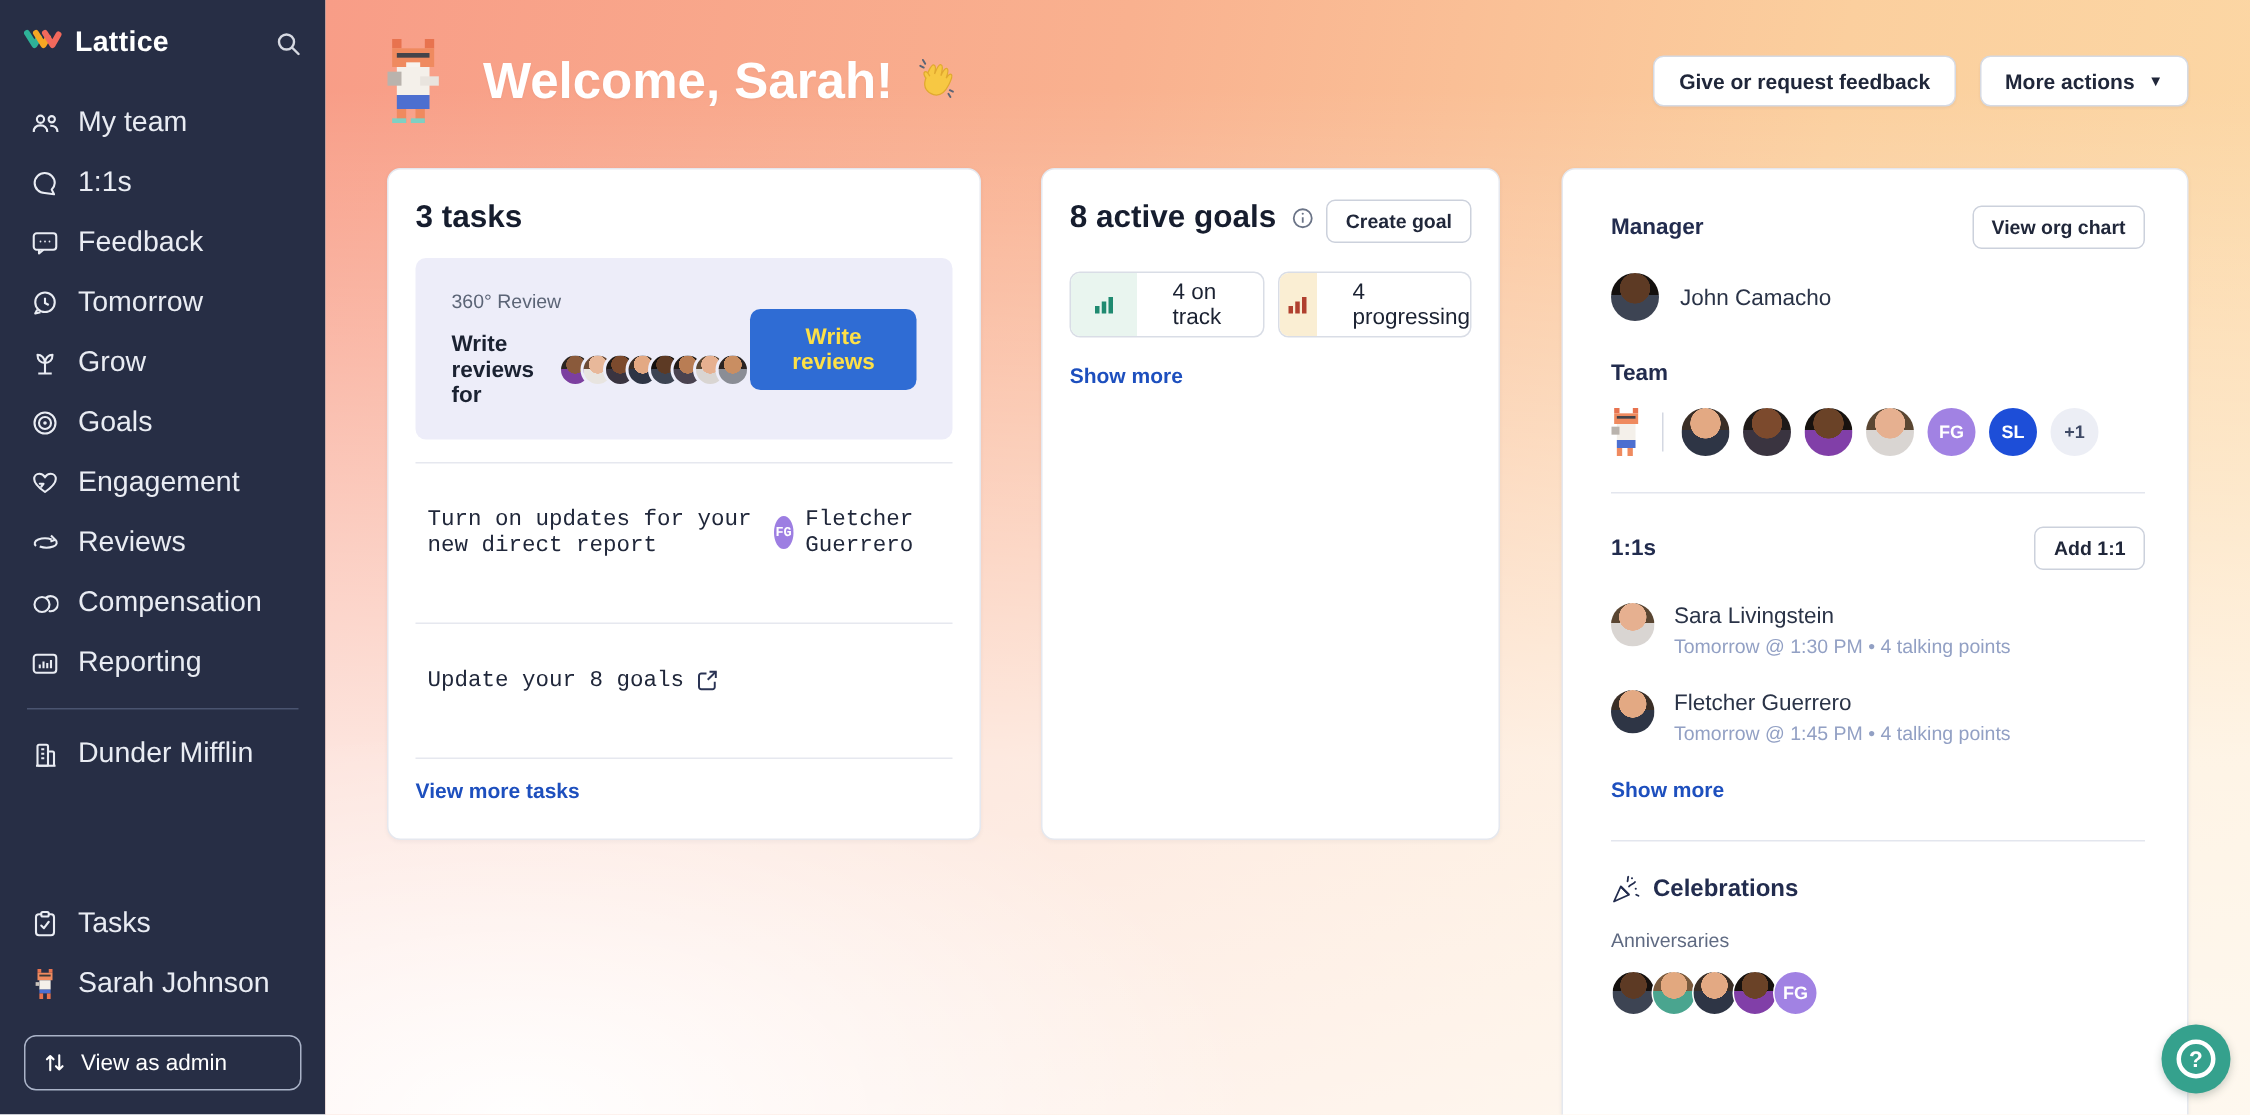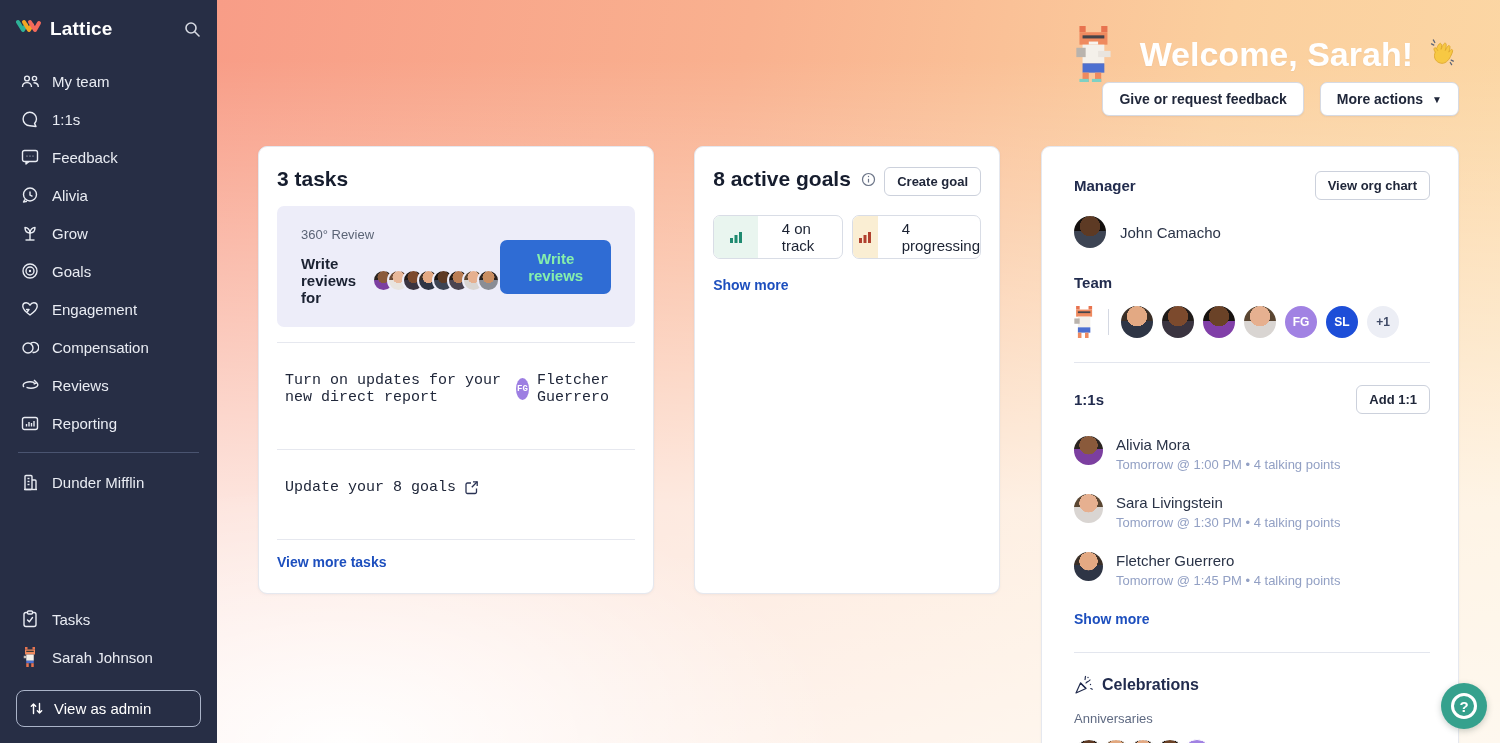--- a/index.html
+++ b/index.html
@@ -6,37 +6,37 @@
   html,body { width:1500px; height:743px; overflow:hidden; font-family:"Liberation Sans", sans-serif; }
   body { display:flex; background:#fff; color:#1c2333; }
 
   
   .sidebar { width:217px; min-width:217px; height:743px; background:#272e45; color:#e9ecf3;
              display:flex; flex-direction:column; padding:18px 16px 16px 16px; }
   .sb-head { display:flex; align-items:center; justify-content:space-between; margin-bottom:22px; }
   .sb-brand { display:flex; align-items:center; gap:8px; }
   .sb-logo-text { font-size:19px; font-weight:bold; color:#fff; letter-spacing:.2px; }
   .sb-search { cursor:pointer; opacity:.9; }
-  .sb-item { display:flex; align-items:center; gap:12px; padding:9px 4px; font-size:15px;
+  .sb-item { display:flex; align-items:center; gap:12px; padding:9px 4px; font-size:19px;
              color:#e9ecf3; cursor:pointer; border-radius:6px; }
   .sb-icon { width:20px; height:20px; display:flex; align-items:center; justify-content:center; flex:0 0 20px; }
   .sb-divider { height:1px; background:#4a5470; margin:10px 2px 10px 2px; }
   .sb-spacer { flex:1; }
   .sb-admin-btn { display:flex; align-items:center; gap:10px; border:1px solid #aab3c8; border-radius:8px;
                   padding:9px 12px; margin-top:14px; font-size:15px; color:#fff; cursor:pointer; }
   .px-avatar { width:20px; height:20px; flex:0 0 20px; }
 
   
   .main { position:relative; flex:1; height:743px;
     background:
       radial-gradient(ellipse 820px 430px at 10% 100%, rgba(255,255,255,.95) 0%, rgba(255,255,255,0) 60%),
       linear-gradient(to bottom, rgba(255,255,255,0) 8%, rgba(255,255,255,.72) 68%, rgba(255,255,255,.82) 100%),
       linear-gradient(100deg, #f89d87 0%, #f9b18f 38%, #fbcf9e 72%, #fcd9a6 100%);
   }
-  .header { display:flex; align-items:flex-end; justify-content:space-between; padding:26px 42px 0 41px;flex-direction:column; }
+  .header { display:flex; align-items:center; justify-content:space-between; padding:26px 42px 0 41px; }
   .hd-left { display:flex; align-items:center; gap:26px; }
   .hd-title { font-size:34px; font-weight:bold; color:#fff; display:flex; align-items:center; gap:12px;
               text-shadow:0 1px 2px rgba(0,0,0,.04); }
   .hd-btns { display:flex; gap:16px; }
   .btn-white { background:#fff; border:1px solid #d6dae3; border-radius:7px; padding:8px 16px;
                font-size:14px; font-weight:bold; color:#20273a; cursor:pointer; display:flex;
                align-items:center; gap:9px; box-shadow:0 1px 2px rgba(40,40,60,.06); }
   .caret { font-size:10px; color:#20273a; }
 
   .columns { display:flex; gap:41px; padding:30px 42px 0 41px; align-items:flex-start; }
@@ -49,21 +49,21 @@
   
   .tasks-card { padding:20px 18px 16px 18px; }
   .card-title { font-size:21px; font-weight:bold; color:#161d2e; }
   .review-row { margin-top:15px; background:#ededf9; border-radius:7px; padding:21px 24px;
                 display:flex; align-items:center; justify-content:space-between; }
   .review-cat { font-size:13px; color:#5b6476; margin-bottom:13px; }
   .review-line { display:flex; align-items:center; gap:8px; font-size:15px; font-weight:bold; color:#1b2232; }
   .avatar-stack { display:flex; }
   .avatar-stack .pavatar { width:23px; height:23px; border:2px solid #ededf9; margin-left:-8px; }
   .avatar-stack .pavatar:first-child { margin-left:0; }
-  .btn-primary { background:#2f6cd4; color:#86efac; font-size:15px; font-weight:bold; border:none;
+  .btn-primary { background:#2f6cd4; color:#fde047; font-size:15px; font-weight:bold; border:none;
                  border-radius:7px; padding:10px 18px; cursor:pointer; }
   .task-hr { border:none; border-top:1px solid #e6e8ef; margin:15px 0 0 0; }
   .task-row { display:flex; align-items:center; gap:8px; font-size:15px; color:#20273a; padding:29px 8px 28px 8px;font-family:Liberation Mono, monospace; }
   .fg-badge { width:22px; height:22px; border-radius:50%; background:#9d7ee2; color:#fff; font-size:9px;
               font-weight:bold; display:flex; align-items:center; justify-content:center; }
   .link { color:#1d4fbe; font-size:14px; font-weight:bold; cursor:pointer; }
   .tasks-footer { padding:13px 0 6px 0; }
 
   
   .goals-card { padding:20px 18px 18px 18px; }
@@ -185,21 +185,21 @@
     <span>Feedback</span>
   </div>
   <div class="sb-item">
     <span class="sb-icon">
       <svg width="18" height="18" viewBox="0 0 18 18" stroke="#e9ecf3" stroke-width="1.4" fill="none">
           <circle cx="9" cy="8.5" r="6.5"></circle>
           <path d="M9 5.5 L9 9 L11.5 10.3"></path>
           <path d="M3.8 13.5 L2.5 16 L6 15.2" stroke-linejoin="round"></path>
         </svg>
     </span>
-    <span>Alivia</span>
+    <span>Tomorrow</span>
   </div>
   <div class="sb-item">
     <span class="sb-icon">
       <svg width="18" height="17" viewBox="0 0 18 17" stroke="#e9ecf3" stroke-width="1.4" fill="none">
           <path d="M9 15 L9 6"></path>
           <path d="M9 8 C9 4.5 6.5 2.5 4 2.5 C4 6 6 8 9 8 Z" stroke-linejoin="round"></path>
           <path d="M9 8 C9 4.5 11.5 2.5 14 2.5 C14 6 12 8 9 8 Z" stroke-linejoin="round"></path>
           <path d="M4.5 15 L13.5 15"></path>
         </svg>
     </span>
@@ -219,36 +219,36 @@
     <span class="sb-icon">
       <svg width="18" height="16" viewBox="0 0 18 16" stroke="#e9ecf3" stroke-width="1.4" fill="none">
           <path d="M9 14 C4 10.5 1.8 8 1.8 5.3 C1.8 3.3 3.3 1.8 5.2 1.8 C6.7 1.8 8.2 2.8 9 4.2 C9.8 2.8 11.3 1.8 12.8 1.8 C14.7 1.8 16.2 3.3 16.2 5.3 C16.2 8 14 10.5 9 14 Z" stroke-linejoin="round"></path>
           <path d="M5.5 8.5 L8 8.5 L6.5 10.5" stroke-linecap="round" stroke-linejoin="round"></path>
         </svg>
     </span>
     <span>Engagement</span>
   </div>
   <div class="sb-item">
     <span class="sb-icon">
-      <svg width="18" height="16" viewBox="0 0 18 16" stroke="#e9ecf3" stroke-width="1.4" fill="none">
-          <circle cx="7" cy="9" r="5"></circle>
-          <path d="M9.5 4.6 A5 5 0 1 1 11.5 13.3"></path>
-        </svg>
-    </span>
-    <span>Compensation</span>
-  </div>
-  <div class="sb-item">
-    <span class="sb-icon">
       <svg width="19" height="12" viewBox="0 0 19 12" stroke="#e9ecf3" stroke-width="1.4" fill="none">
           <path d="M3 8 C1.5 6.8 2 4.5 4.5 3.6 C7 2.7 11 2.7 13.5 3.6"></path>
           <path d="M16 4 C17.5 5.2 17 7.5 14.5 8.4 C12 9.3 8 9.3 5.5 8.4"></path>
           <path d="M13 1 L15.8 3.8 L12.6 5" stroke-linejoin="round"></path>
         </svg>
     </span>
     <span>Reviews</span>
+  </div>
+  <div class="sb-item">
+    <span class="sb-icon">
+      <svg width="18" height="16" viewBox="0 0 18 16" stroke="#e9ecf3" stroke-width="1.4" fill="none">
+          <circle cx="7" cy="9" r="5"></circle>
+          <path d="M9.5 4.6 A5 5 0 1 1 11.5 13.3"></path>
+        </svg>
+    </span>
+    <span>Compensation</span>
   </div>
   <div class="sb-item">
     <span class="sb-icon">
       <svg width="18" height="15" viewBox="0 0 18 15" stroke="#e9ecf3" stroke-width="1.4" fill="none">
           <rect x="1.5" y="1.5" width="15" height="12" rx="2"></rect>
           <line x1="5.5" y1="10.5" x2="5.5" y2="8"></line>
           <line x1="8" y1="10.5" x2="8" y2="6"></line>
           <line x1="10.5" y1="10.5" x2="10.5" y2="7"></line>
           <line x1="13" y1="10.5" x2="13" y2="5"></line>
         </svg>
@@ -493,27 +493,20 @@
         </div>
 
         <hr class="panel-hr">
 
         <div class="sec-row">
           <span class="sec-title">1:1s</span>
           <button class="btn-small">Add 1:1</button>
         </div>
 
         <div class="oo-item">
-          <span class="pavatar av28 p1"></span>
-          <div>
-            <div class="oo-name">Alivia Mora</div>
-            <div class="oo-detail">Tomorrow @ 1:00 PM • 4 talking points</div>
-          </div>
-        </div>
-        <div class="oo-item">
           <span class="pavatar av28 p7"></span>
           <div>
             <div class="oo-name">Sara Livingstein</div>
             <div class="oo-detail">Tomorrow @ 1:30 PM • 4 talking points</div>
           </div>
         </div>
         <div class="oo-item">
           <span class="pavatar av28 p4"></span>
           <div>
             <div class="oo-name">Fletcher Guerrero</div>

